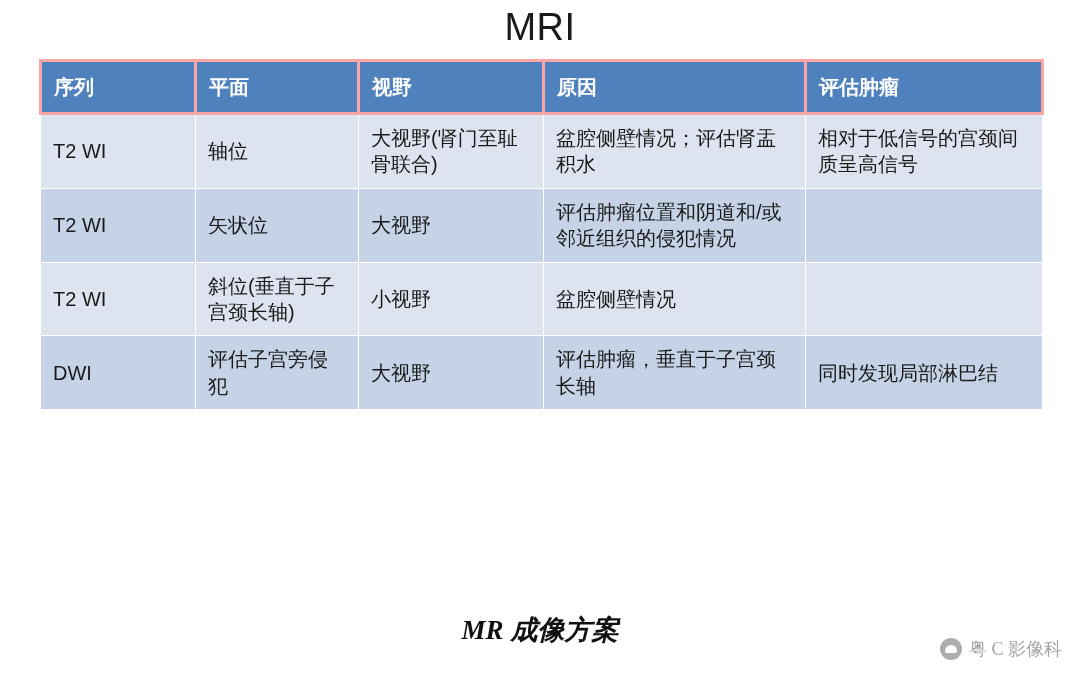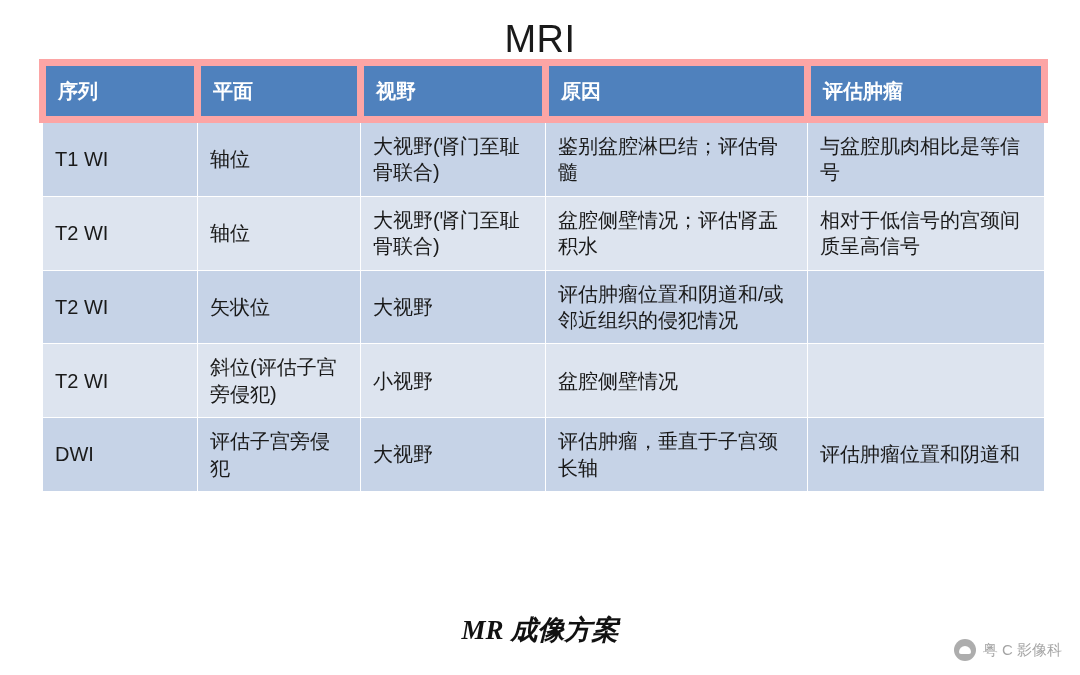--- a/index.html
+++ b/index.html
@@ -18,21 +18,21 @@
     position: relative;
     width: 1080px;
     height: 675px;
     box-sizing: border-box;
   }
   .slide-title {
     text-align: center;
     font-size: 38px;
     color: #1a1a1a;
     font-weight: 400;
-    padding-top: 18px;
+    padding-top: 6px;
     letter-spacing: 0.5px;
     font-family: "Liberation Sans", sans-serif;
   }
   .table-wrap {
     position: absolute;
     left: 39px;
     top: 59px;
     width: 1002px;
   }
   table.mri {
@@ -46,21 +46,21 @@
   table.mri col.c3 { width: 262px; }
   table.mri col.c4 { width: 237px; }
 
   table.mri th {
     background: #4f81bd;
     color: #ffffff;
     font-size: 20px;
     font-weight: bold;
     text-align: left;
     padding: 10px 12px;
-    border: 7px solid #fca5a5;
+    border: 3px solid #fca5a5;
     vertical-align: middle;
     height: 30px;
     font-family: "Liberation Sans", sans-serif;
   }
   table.mri td {
     font-size: 20px;
     color: #1a1a1a;
     padding: 10px 12px;
     border: 1px solid #ffffff;
     vertical-align: middle;
@@ -103,24 +103,24 @@
     content: "";
     position: absolute;
     left: 5px;
     top: 7px;
     width: 12px;
     height: 8px;
     border-radius: 6px 6px 2px 2px;
     background: #ffffff;
   }
   .wm-text {
-    font-size: 15px;
+    font-size: 18px;
     color: #6d6d6d;
     white-space: nowrap;
-    font-family: Liberation Sans, sans-serif;
+    font-family: Liberation Serif, serif;
   }
 </style>
 </head>
 <body>
 
 <div class="slide">
 
   <div class="slide-title">MRI</div>
 
   <div class="table-wrap">
@@ -135,54 +135,47 @@
       <thead>
         <tr>
           <th>序列</th>
           <th>平面</th>
           <th>视野</th>
           <th>原因</th>
           <th>评估肿瘤</th>
         </tr>
       </thead>
       <tbody>
-        <tr class="row-a">
-          <td>T1 WI</td>
-          <td>轴位</td>
-          <td>大视野(肾门至耻骨联合)</td>
-          <td>鉴别盆腔淋巴结；评估骨髓</td>
-          <td>与盆腔肌肉相比是等信号</td>
-        </tr>
         <tr class="row-b">
           <td>T2 WI</td>
           <td>轴位</td>
           <td>大视野(肾门至耻骨联合)</td>
           <td>盆腔侧壁情况；评估肾盂积水</td>
           <td>相对于低信号的宫颈间质呈高信号</td>
         </tr>
         <tr class="row-a">
           <td>T2 WI</td>
           <td>矢状位</td>
           <td>大视野</td>
           <td>评估肿瘤位置和阴道和/或邻近组织的侵犯情况</td>
           <td></td>
         </tr>
         <tr class="row-b">
           <td>T2 WI</td>
-          <td>斜位(评估子宫旁侵犯)</td>
+          <td>斜位(垂直于子宫颈长轴)</td>
           <td>小视野</td>
           <td>盆腔侧壁情况</td>
           <td></td>
         </tr>
         <tr class="row-a">
           <td>DWI</td>
           <td>评估子宫旁侵犯</td>
           <td>大视野</td>
           <td>评估肿瘤，垂直于子宫颈长轴</td>
-          <td>评估肿瘤位置和阴道和</td>
+          <td>同时发现局部淋巴结</td>
         </tr>
       </tbody>
     </table>
   </div>
 
   <div class="caption">MR 成像方案</div>
 
   <div class="watermark">
     <span class="wm-logo"></span>
     <span class="wm-text">粤 C 影像科</span>

